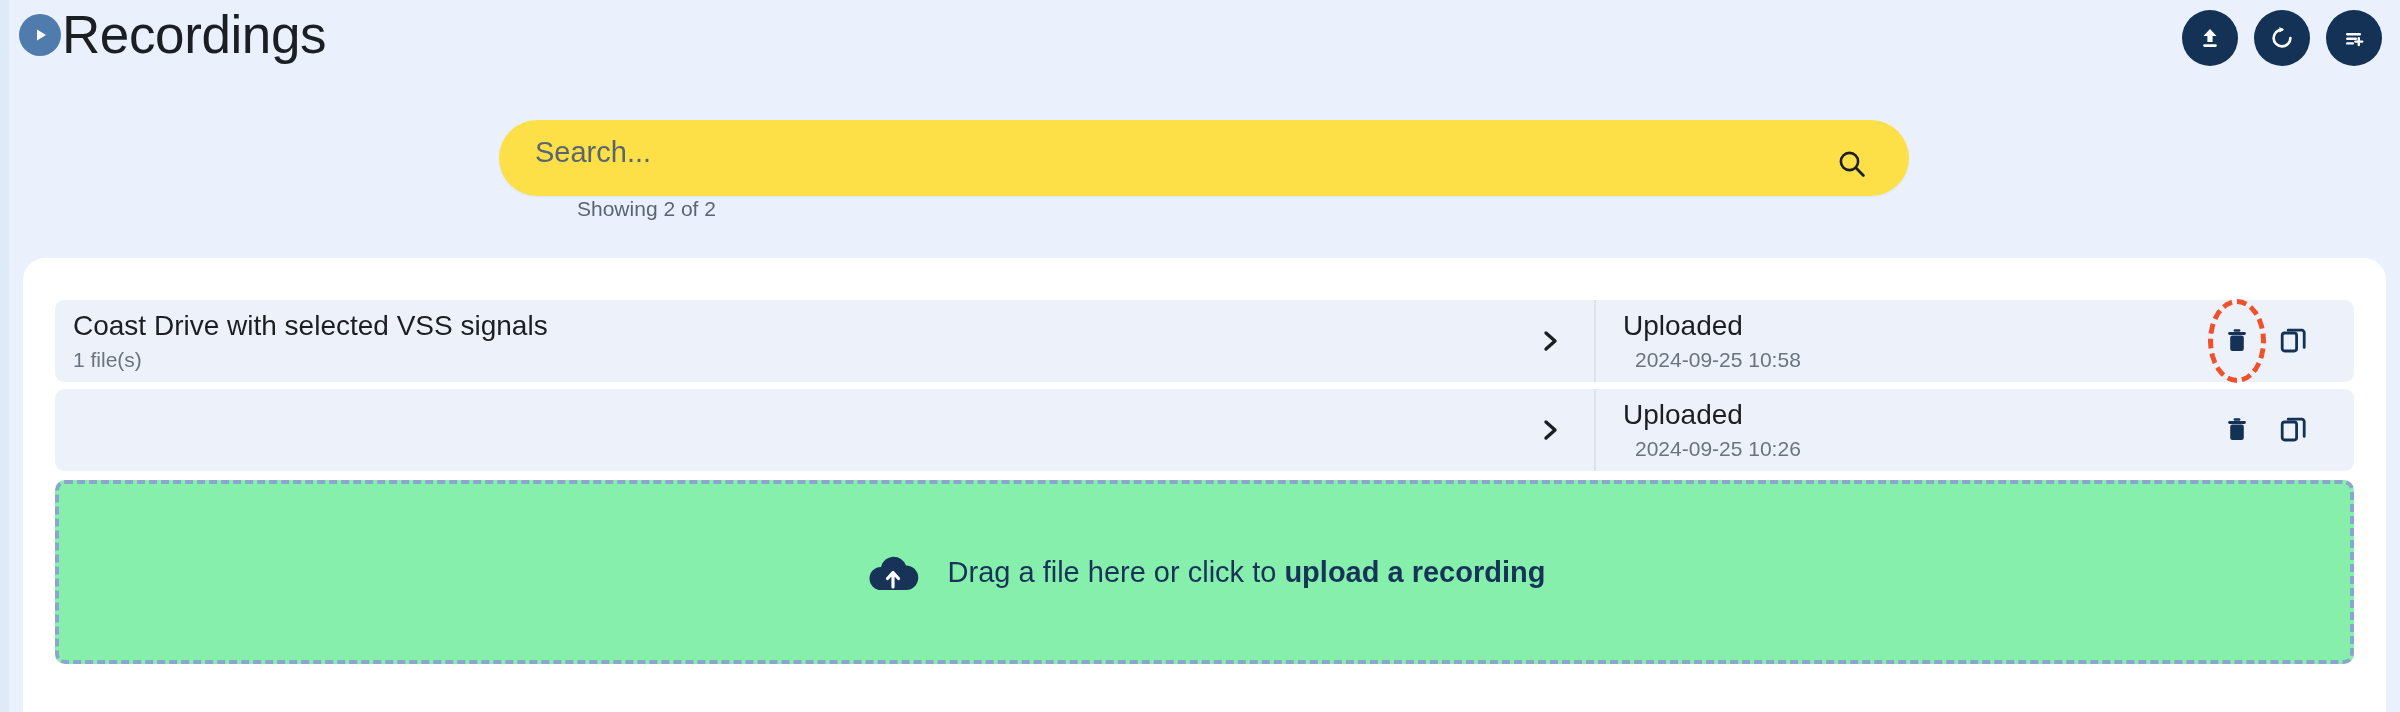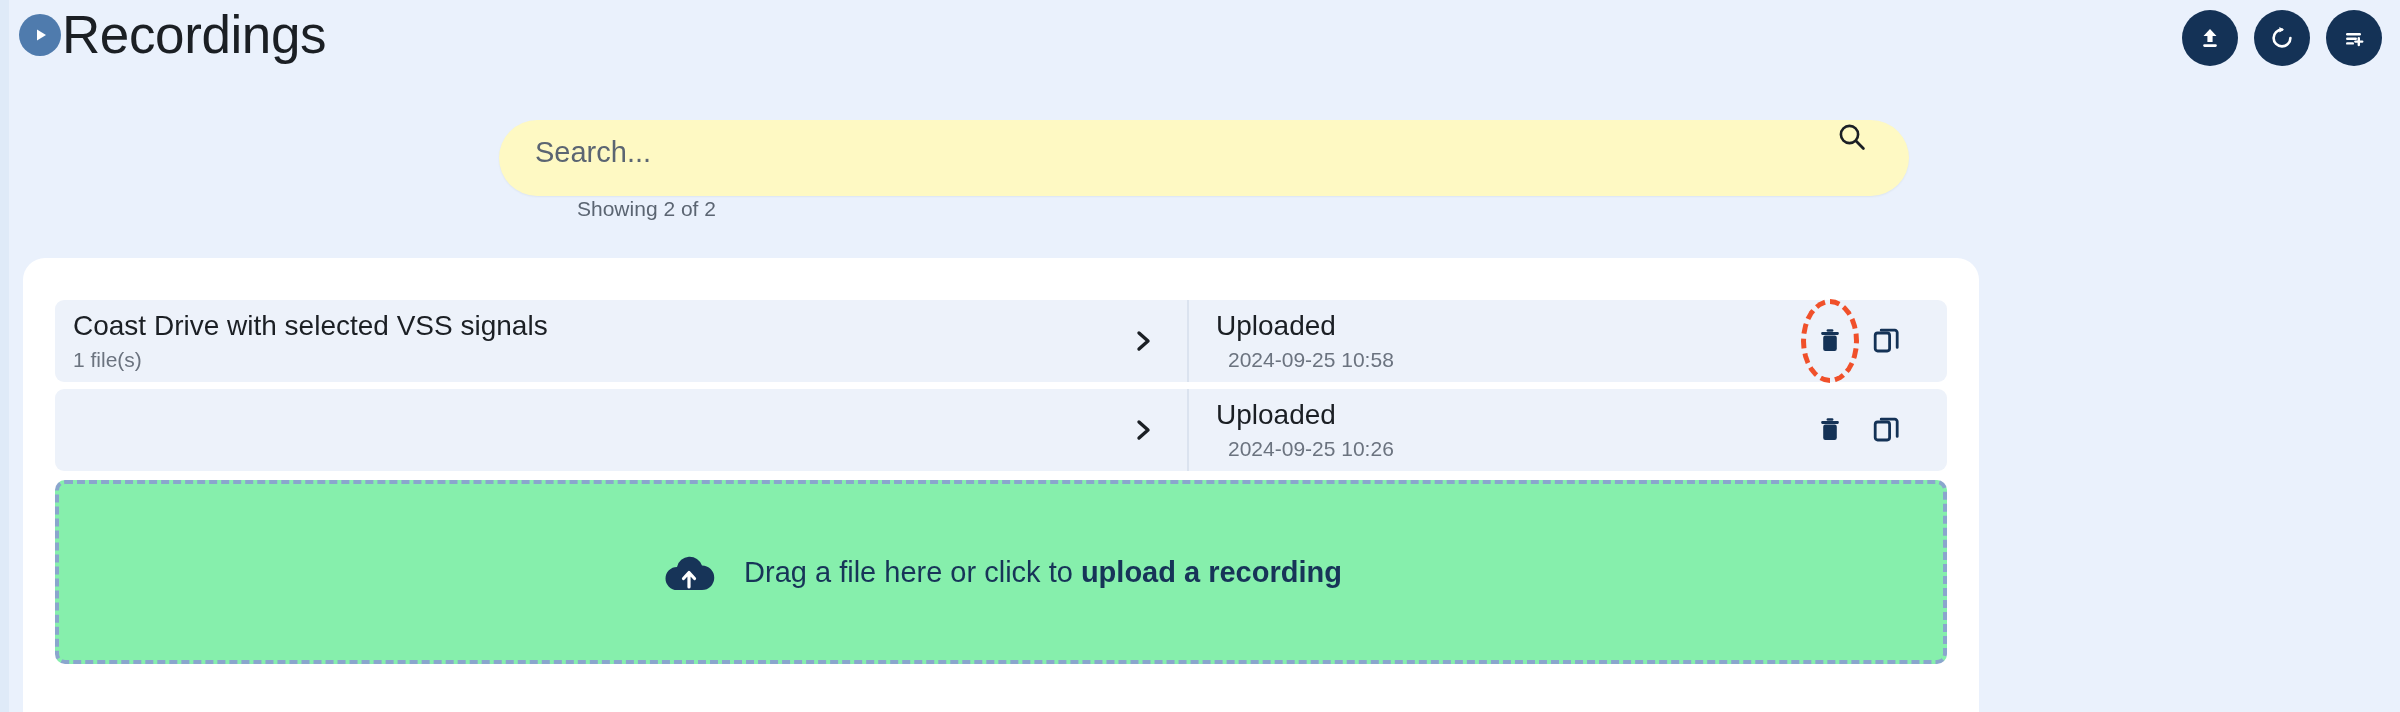--- a/index.html
+++ b/index.html
@@ -103,25 +103,25 @@
     position: absolute;
     left: 490px;
     top: 0;
     width: 1410px;
     height: 76px;
   }
 
   .search-box {
     width: 100%;
     height: 76px;
-    background: #fef9c3;
+    background: #fde047;
     border-radius: 38px;
     border: none;
     display: flex;
-    align-items: flex-start;
+    align-items: flex-end;
     padding: 0 40px 12px 36px;
     box-shadow: 0 1px 2px rgba(20,50,86,0.06);
   }
 
   .search-input {
     flex: 1;
     border: none;
     outline: none;
     background: transparent;
     font-family: "Liberation Sans", sans-serif;
@@ -149,21 +149,21 @@
     color: #5b6572;
     white-space: nowrap;
     margin-left: 37px;
   }
 
   
   .card {
     position: absolute;
     left: 14px;
     top: 258px;
-    width: 1956px;
+    width: 2363px;
     height: 454px;
     background: #ffffff;
     border-radius: 22px 22px 0 0;
     padding: 42px 32px 0 32px;
   }
 
   .rec-list {
     display: flex;
     flex-direction: column;
     gap: 7px;

